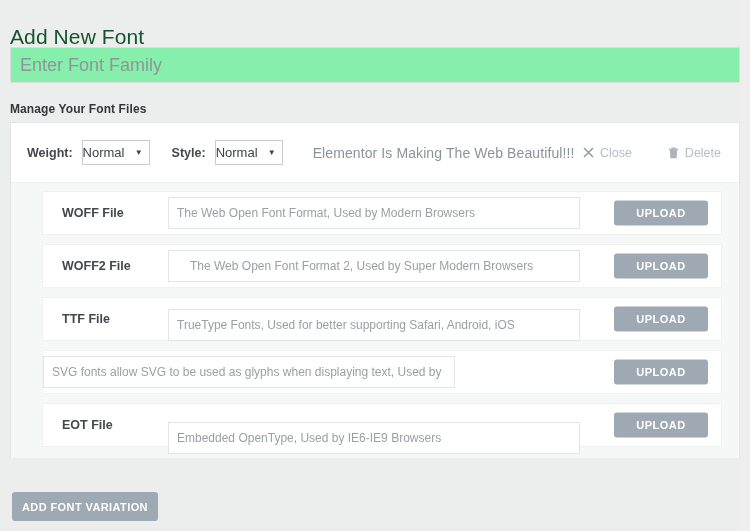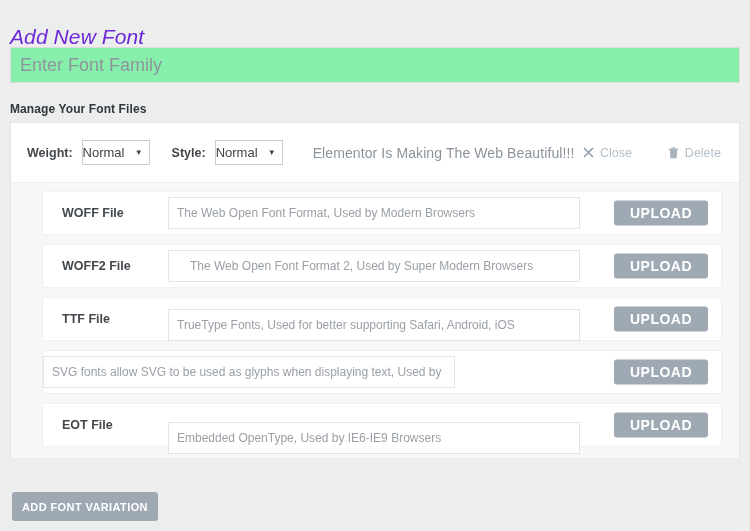--- a/index.html
+++ b/index.html
@@ -28,24 +28,23 @@
     width: 10px; height: 531px;
     background: #eeeeee;
   }
 
   
   .page-title {
     position: absolute;
     left: 10px; top: 9px;
     font-size: 21px;
     font-weight: 400;
-    color: #6d28d9;
+    color: #14532d;
     letter-spacing: 0.1px;
     line-height: 28px;
-    font-style: italic;
   }
 
   
   .family-input-wrap {
     position: absolute;
     left: 10px; top: 47px;
     width: 730px; height: 36px;
   }
   .family-input {
     width: 100%;
@@ -205,21 +204,21 @@
     right: 13px;
     top: 50%;
     transform: translateY(-50%);
     width: 94px;
     height: 25px;
     background: #9ea9b4;
     color: #fff;
     border: none;
     border-radius: 3px;
     font-family: "Liberation Sans", sans-serif;
-    font-size: 14px;
+    font-size: 11px;
     font-weight: bold;
     letter-spacing: 0.5px;
     cursor: pointer;
     line-height: 25px;
     padding: 0;
   }
 
   
   .add-variation-btn {
     position: absolute;

